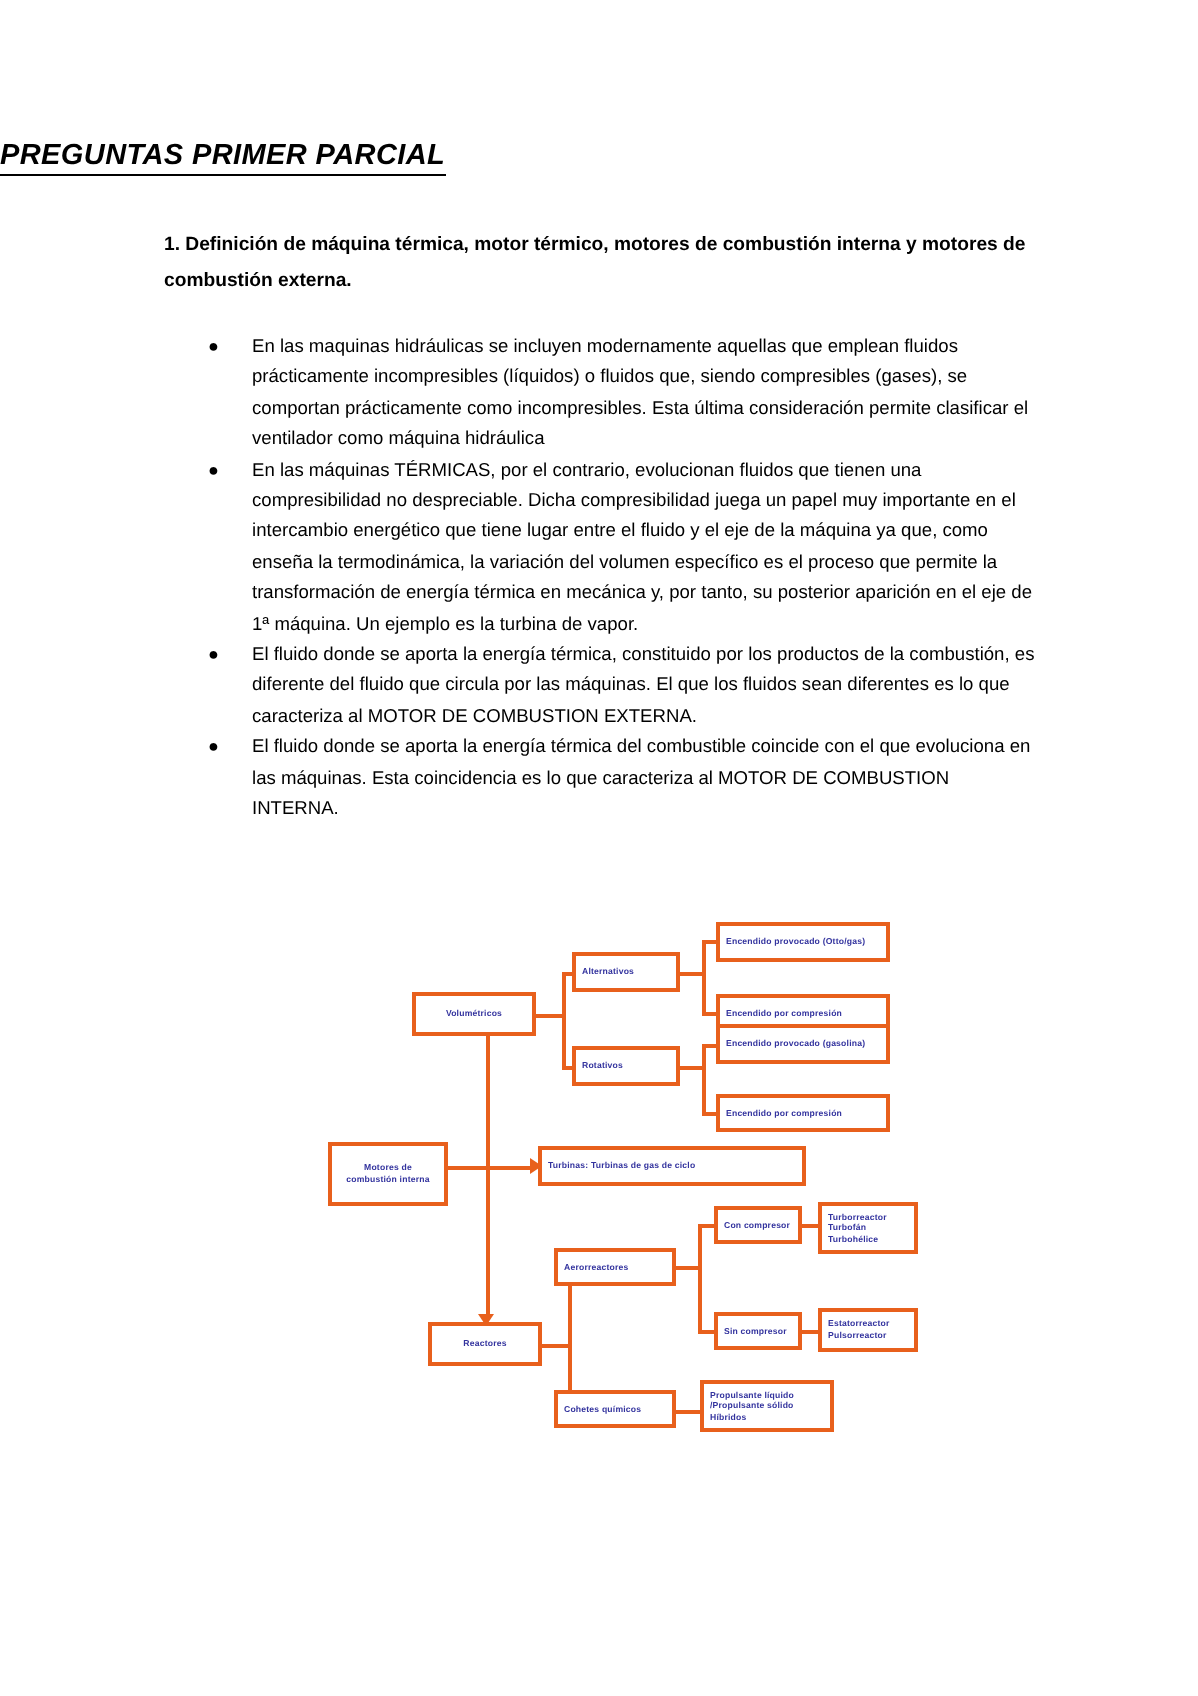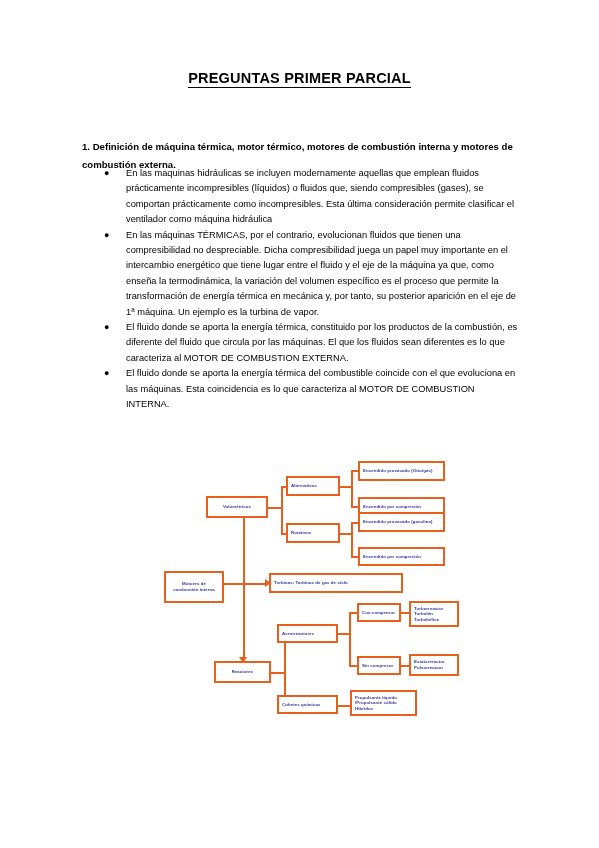--- a/index.html
+++ b/index.html
@@ -19,38 +19,38 @@
     position: relative;
     width: 599px;
     height: 848px;
     background: #ffffff;
   }
   .doc-title {
     position: absolute;
     top: 70px;
     left: 0;
     width: 599px;
-    text-align: center;
     font-weight: bold;
+    font-style: italic;
     font-size: 14.5px;
     letter-spacing: 0.2px;
   }
   .doc-title span {
     border-bottom: 1.6px solid #000;
     padding-bottom: 1px;
   }
   .q-heading {
     position: absolute;
     left: 82px;
     width: 436px;
     font-weight: bold;
     font-size: 9.6px;
     line-height: 18px;
   }
-  #heading-1 { top: 138px; }
+  #heading-1 { top: 114px; }
   #heading-2 { top: 413px; }
 
   .bullets {
     position: absolute;
     left: 98px;
     top: 166px;
     width: 420px;
     margin: 0;
     padding: 0;
     list-style: none;

